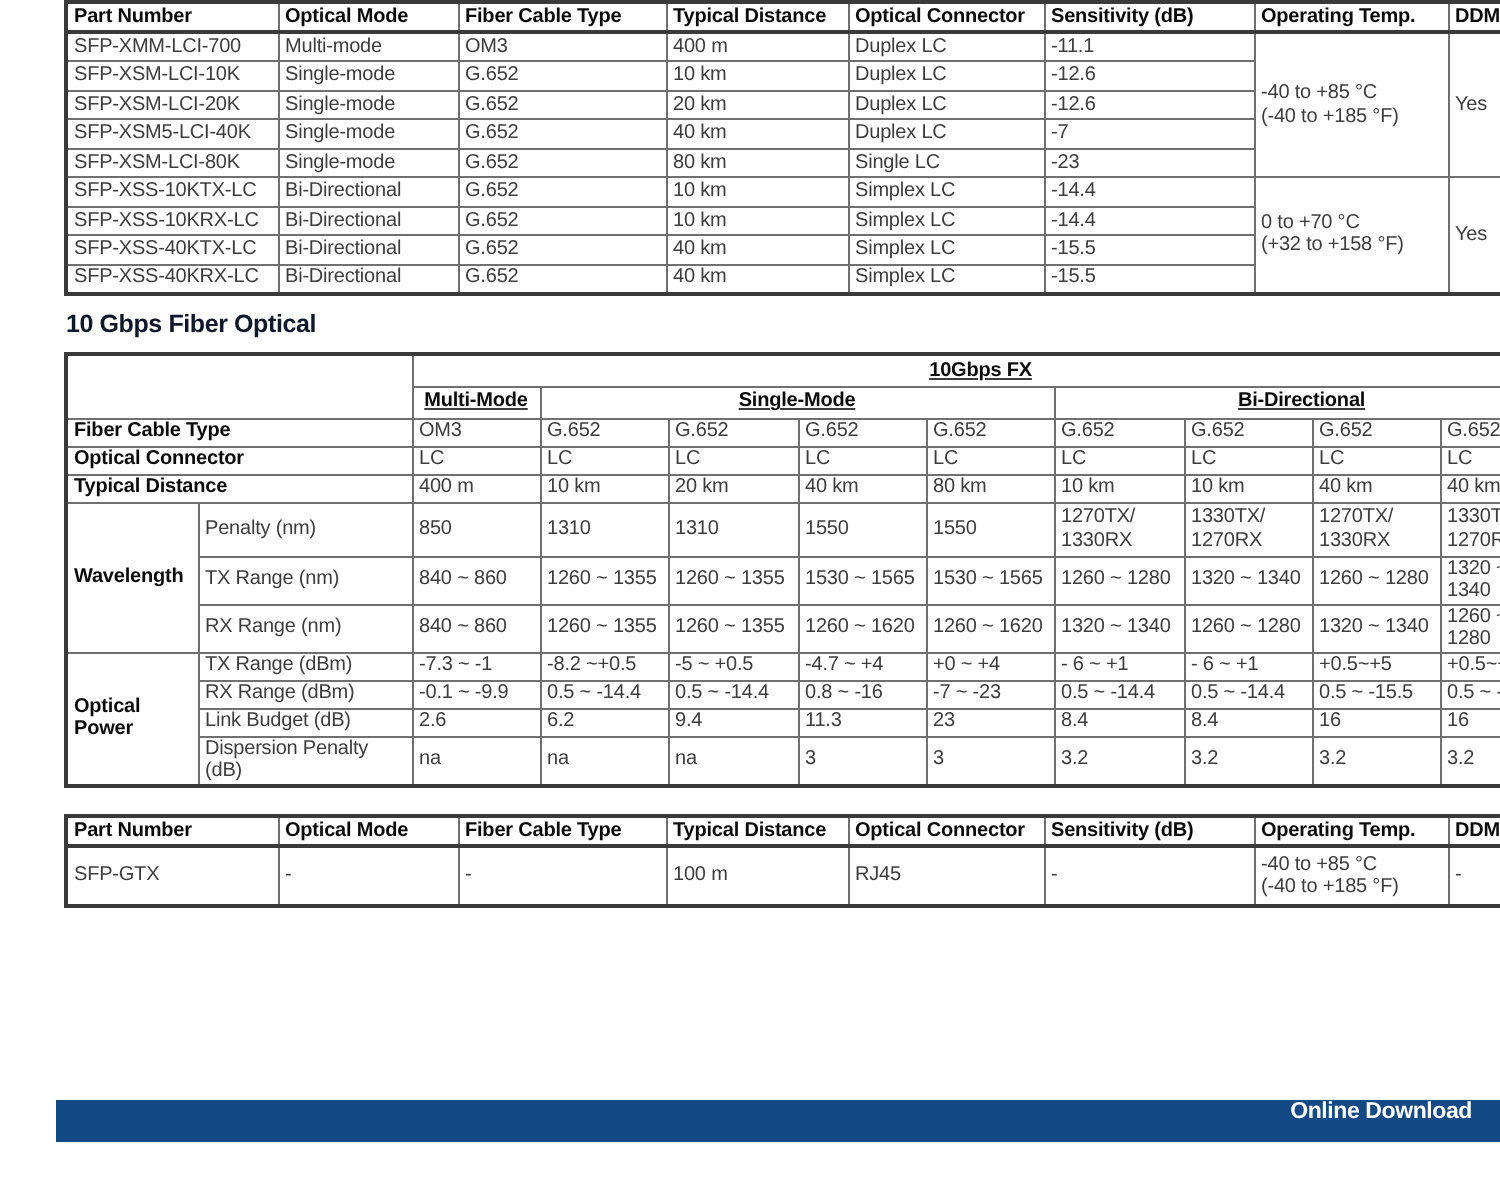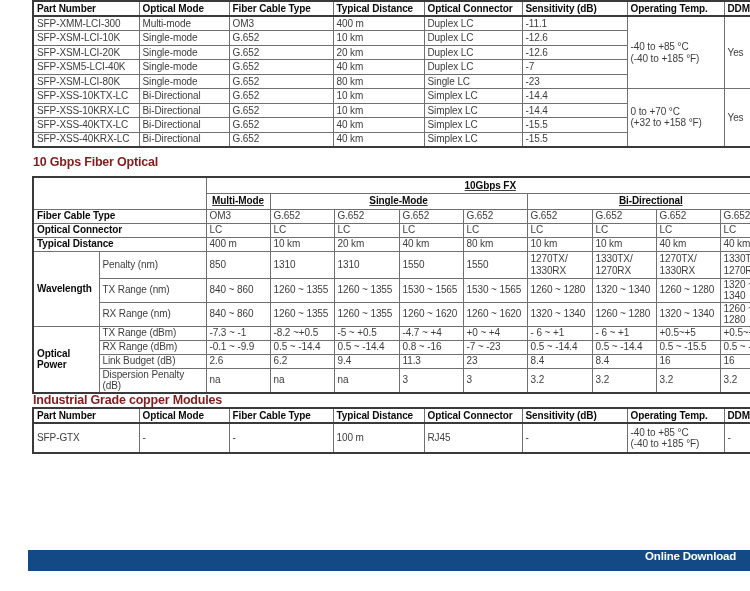--- a/index.html
+++ b/index.html
@@ -20,21 +20,21 @@
   #sfp-table thead tr{height:15px;}
   #sfp-table tbody tr{height:14.5px;}
   #fiber10g-table{left:4px;top:176px;width:742px;}
   #fiber10g-table tr{height:14px;}
   #fiber10g-table tr.h16{height:16px;text-decoration:underline;}
   #fiber10g-table tr.h27{height:27px;}
   #copper-table{left:4px;top:407px;width:742px;}
   #copper-table thead tr{height:15px;}
   #copper-table tbody tr{height:30px;}
   .section-title{
-    position:absolute;left:5px;margin:0;font-size:12.5px;font-weight:bold;color:#7f1d1d;
+    position:absolute;left:5px;margin:0;font-size:12.5px;font-weight:bold;color:#0f172a;
     letter-spacing:-0.2px;
   }
   #title-10g{top:155px;}
   #title-copper{top:393px;}
   .footer-bar{
     position:absolute;left:0;top:550px;width:750px;height:21px;background:#134a86;
     display:flex;justify-content:flex-end;gap:7px;
     padding-right:42px;box-sizing:border-box;
   }
   .footer-label{color:#ffffff;font-weight:bold;font-size:11.5px;letter-spacing:-0.2px;}
@@ -66,21 +66,21 @@
         <th>Fiber Cable Type</th>
         <th>Typical Distance</th>
         <th>Optical Connector</th>
         <th>Sensitivity (dB)</th>
         <th>Operating Temp.</th>
         <th>DDM</th>
       </tr>
     </thead>
     <tbody id="sfp-body">
         <tr>
-          <td>SFP-XMM-LCI-300</td>
+          <td>SFP-XMM-LCI-700</td>
           <td>Multi-mode</td>
           <td>OM3</td>
           <td>400 m</td>
           <td>Duplex LC</td>
           <td>-11.1</td>
           <td rowspan="5">-40 to +85 °C
 (-40 to +185 °F)</td>
           <td rowspan="5">Yes</td>
         </tr>
         <tr>
@@ -301,21 +301,20 @@
           <td>3</td>
           <td>3</td>
           <td>3.2</td>
           <td>3.2</td>
           <td>3.2</td>
           <td>3.2</td>
         </tr>
       </tbody>
   </table>
 
-  <h2 class="section-title" id="title-copper">Industrial Grade copper Modules</h2>
 
   <table id="copper-table">
     <colgroup>
       <col style="width:106px">
         <col style="width:90px">
         <col style="width:104px">
         <col style="width:91px">
       <col style="width:98px">
         <col style="width:105px">
         <col style="width:97px">

